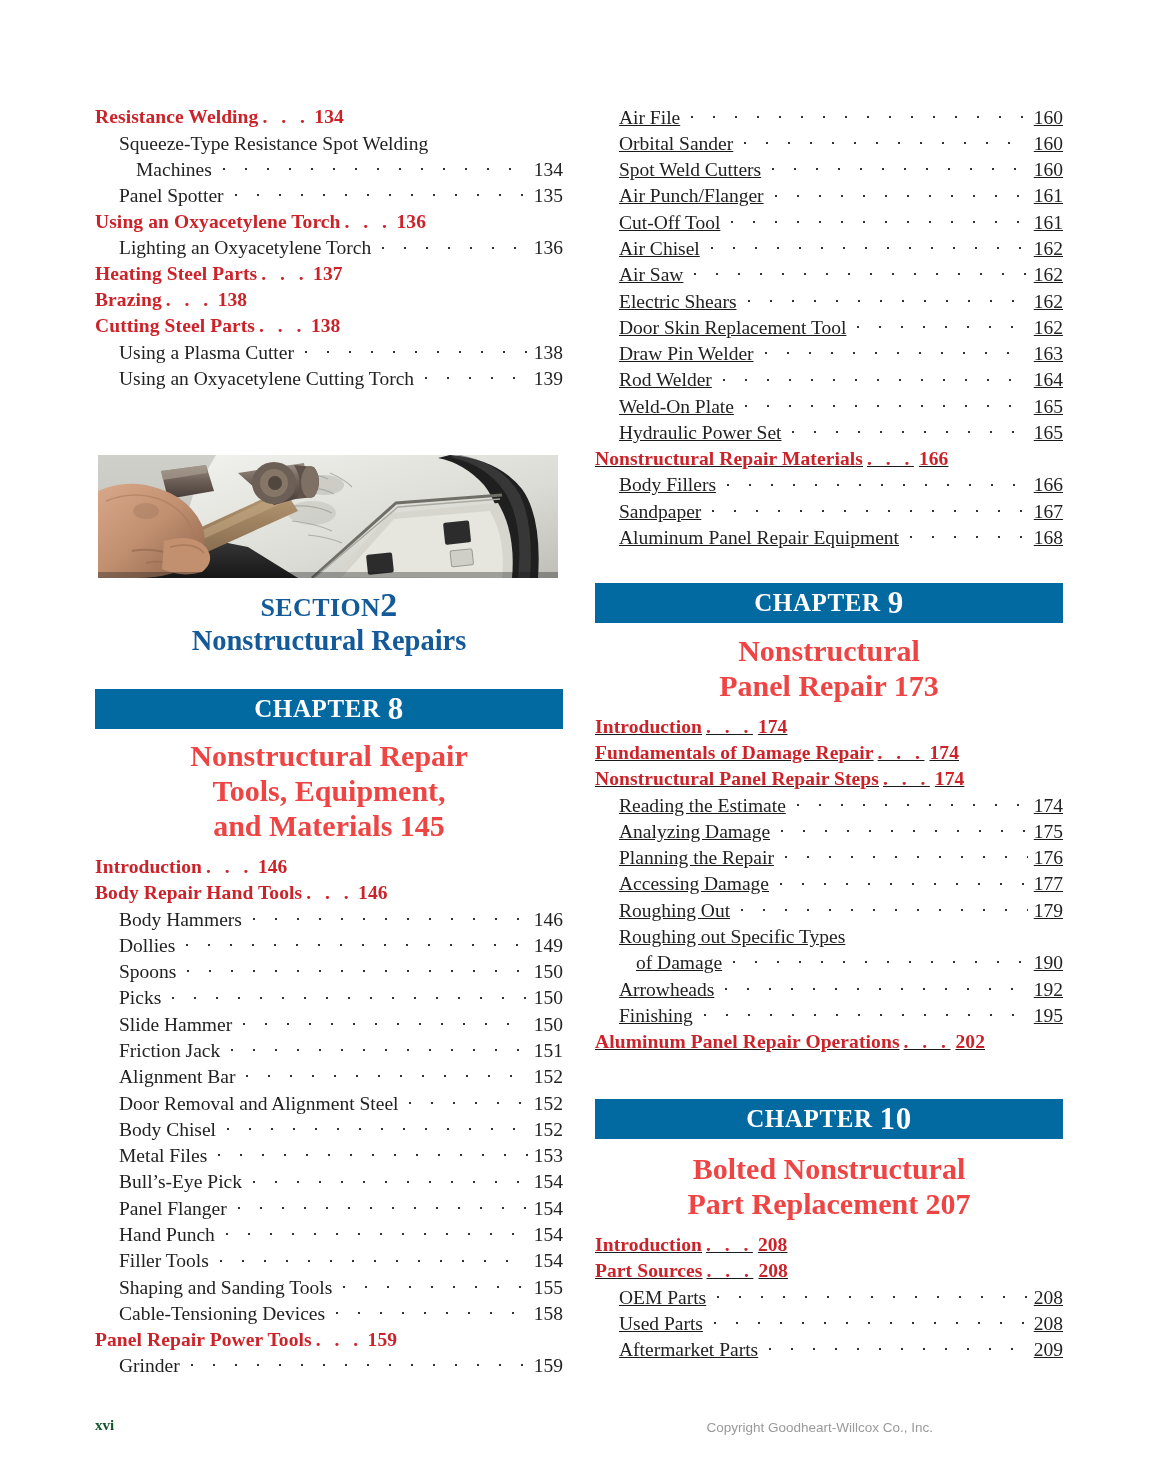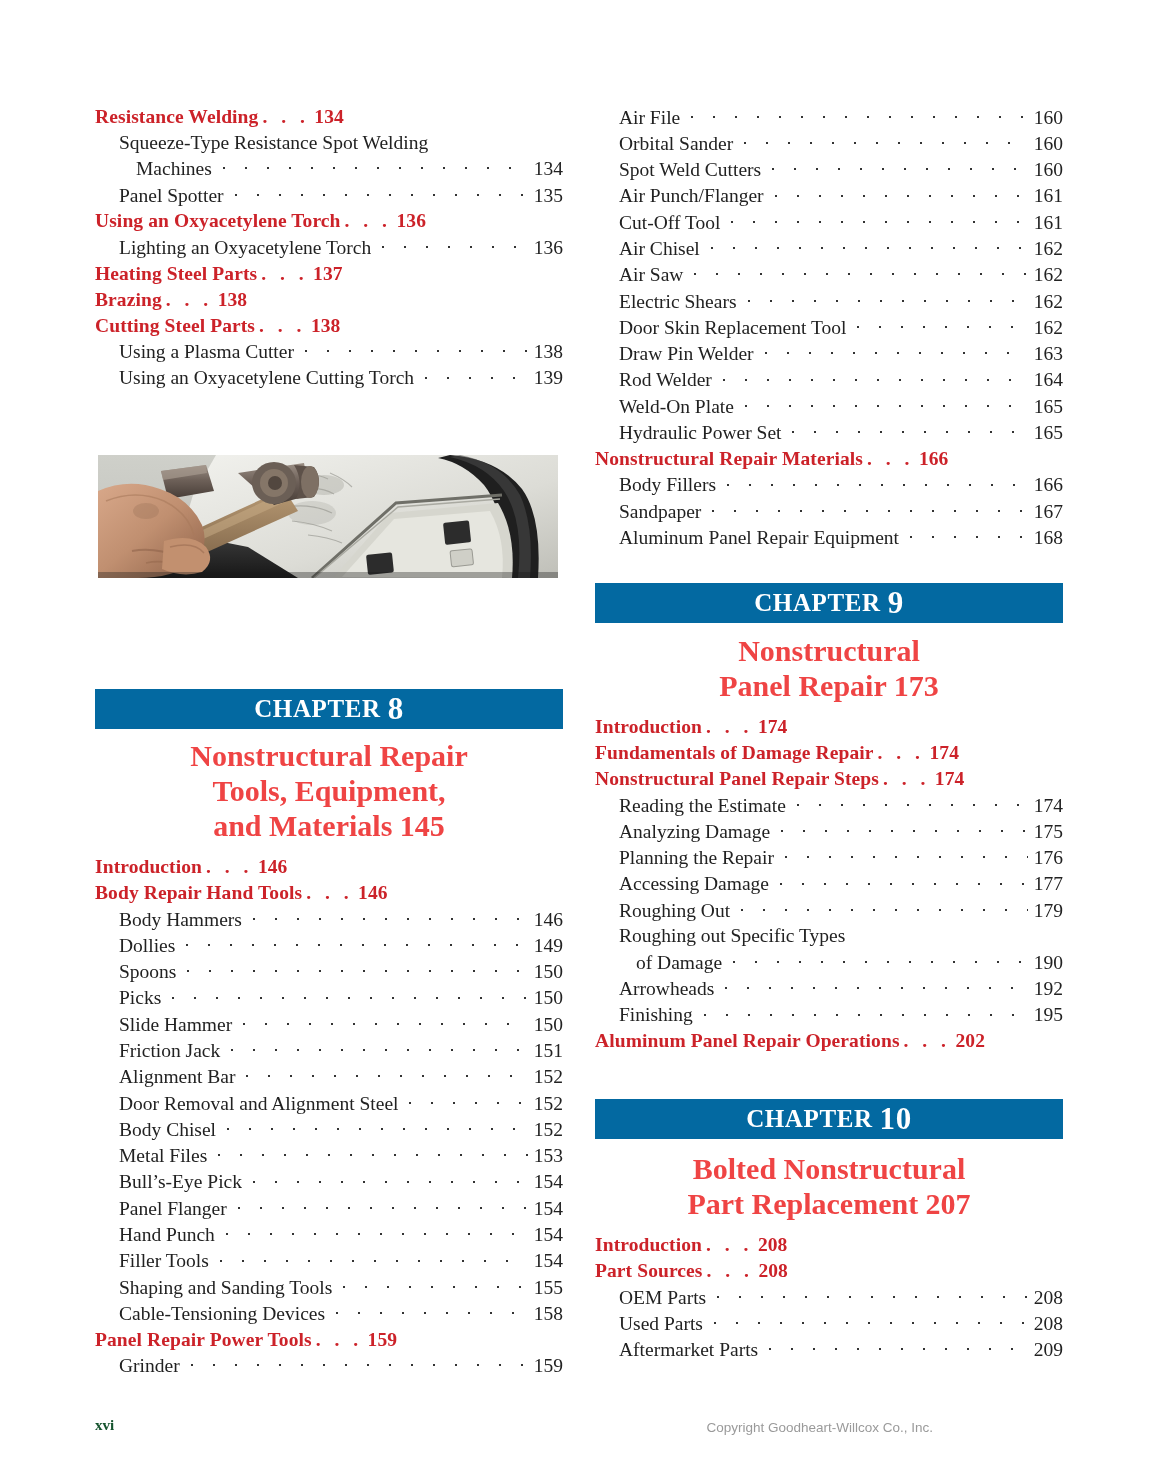--- a/index.html
+++ b/index.html
@@ -22,21 +22,21 @@
     left: 0; top: 0;
     width: 1028px;
     height: 1479px;
   }
   .col {
     position: absolute;
     top: 104px;
     width: 468px;
   }
   .col-left  { left: 95px; }
-  .col-right { left: 595px; }
+  .col-right { left: 595px; text-decoration: underline; }
 
   
   .lvl1 {
     color: #cc2229;
     font-weight: bold;
     font-size: 19.5px;
     line-height: 26px;
     margin: 0;
     letter-spacing: 0.1px;
     white-space: nowrap;
@@ -72,21 +72,20 @@
     background-repeat: repeat-x;
     background-position: left bottom;
   }
   .entry .pg {
     flex: 0 0 auto;
     text-align: right;
     min-width: 34px;
   }
   .entry.wrapline {
     margin-left: 24px;
-    align-items: center;
   }
   .entry .title.cont { padding-left: 17px; }
   .entry.nodots .leader::after { background: none; }
 
   
   .photo {
     position: absolute;
     left: 98px;
     top: 455px;
     width: 460px;
@@ -288,20 +287,26 @@
       <ellipse cx="48" cy="56" rx="13" ry="8" fill="#9a7258" opacity="0.35"></ellipse>
 
       <path d="M70 88 Q96 80 110 94 Q118 106 106 116 Q88 123 70 116 Z" fill="#c49madd" opacity="0"></path>
       <path d="M66 86 Q94 78 108 92 Q118 106 104 117 Q84 123 64 114 Z" fill="#c2906f"></path>
       <path d="M72 92 Q96 86 106 98" fill="none" stroke="#9a6d51" stroke-width="1.4" opacity="0.6"></path>
 
       <rect x="0" y="117" width="460" height="6" fill="#1a1a1a" opacity="0.35"></rect>
     </svg>
   </div>
 
+  <div class="section-head">
+    <div class="l1">
+      <span>SECTION</span><span class="num">2</span>
+    </div>
+    <div class="l2">Nonstructural Repairs</div>
+  </div>
 
   <div class="ch-banner" style="left:95px; top:689px; width:468px;">
     <span>CHAPTER</span>
       <span class="num">8</span>
   </div>
   <div class="ch-title" style="left:95px; top:738px;">
     <div>Nonstructural Repair</div>
     <div>Tools, Equipment,</div>
     <div>and Materials   145</div>
   </div>

